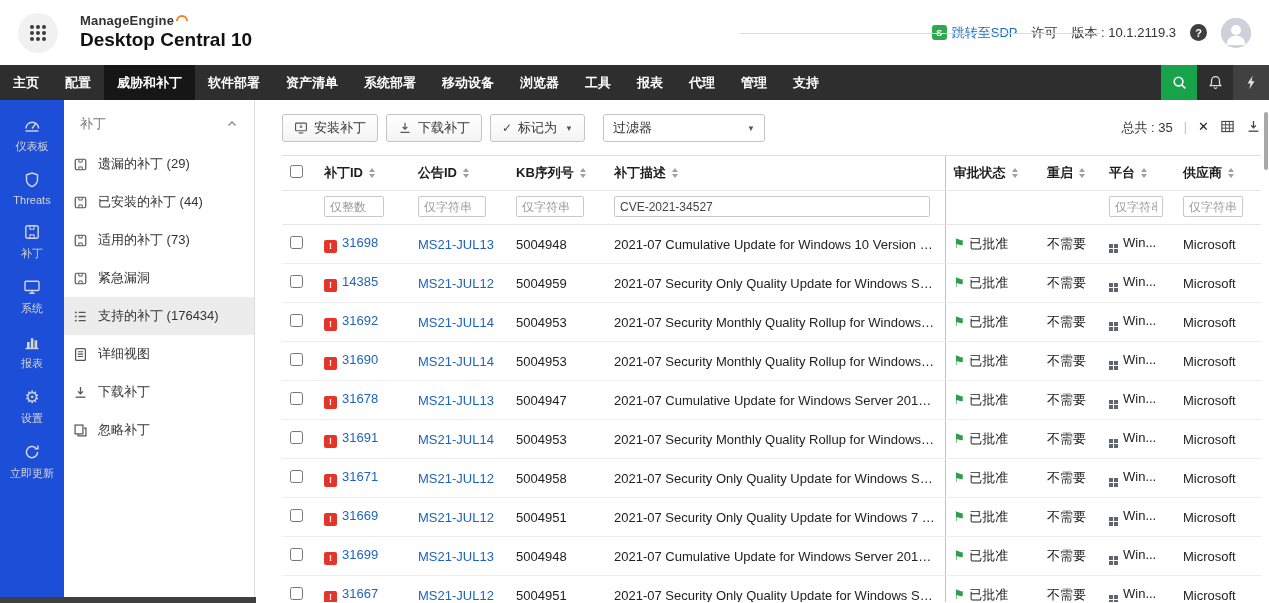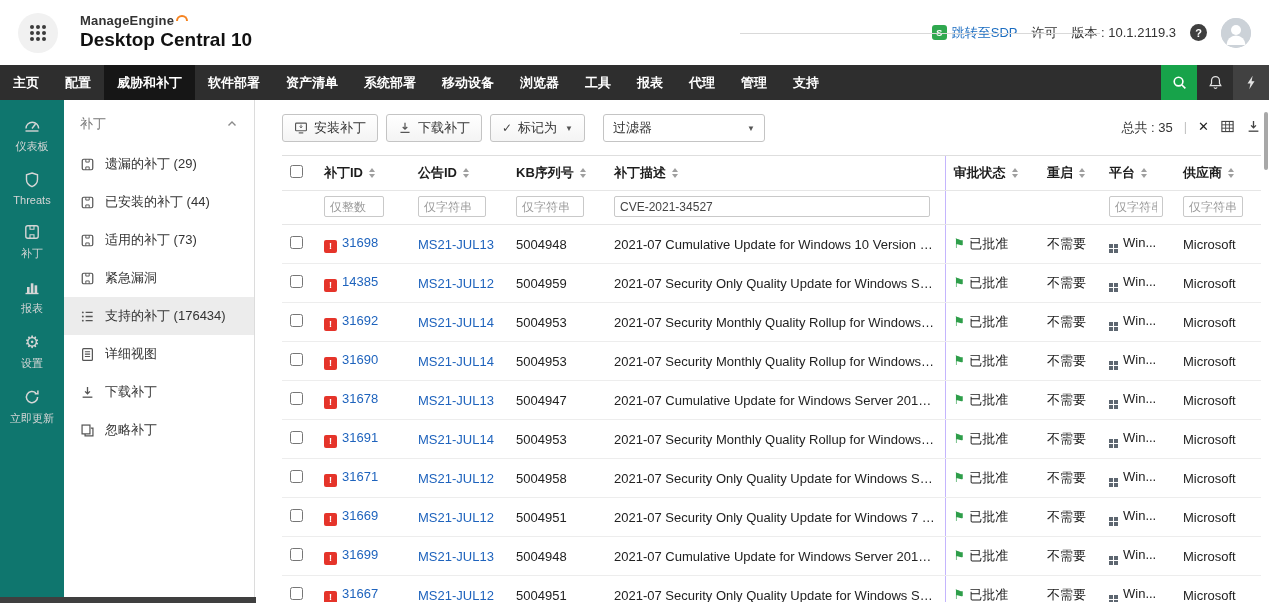--- a/index.html
+++ b/index.html
@@ -32,32 +32,32 @@
 .nav-right{margin-left:auto;display:flex}
 .nav-tile{width:36px;height:35px;display:flex;align-items:center;justify-content:center;cursor:pointer}
 .nav-tile.search{background:#17a34a}
 .nav-tile.bolt{background:#414141}
 .nav-tile svg{width:17px;height:17px;display:block}
 
 
 .content{display:flex;height:502px}
 
 
-.rail{width:64px;background:#0f766e;padding-top:8px;display:flex;flex-direction:column;flex-shrink:0}
+.rail{width:64px;background:#1d4ed8;padding-top:8px;display:flex;flex-direction:column;flex-shrink:0}
 .rail-item{width:100%;padding:8px 0 9px;display:flex;flex-direction:column;align-items:center;gap:5px;color:#d6d6d6;cursor:pointer}
 .rail-label{font-size:11px;color:#d6d6d6;white-space:nowrap}
 .rail-ico{height:18px;display:flex;align-items:center;justify-content:center;color:#d6d6d6}
 .rail-ico svg{width:18px;height:18px;display:block}
 .gear-glyph{font-size:17px;line-height:1}
 
 
 .sidebar{width:191px;background:#fff;border-right:1px solid #dcdcdc;flex-shrink:0}
 .side-head{display:flex;align-items:center;justify-content:space-between;padding:15px 16px 12px;color:#777;font-size:13px}
 .side-head svg{display:block}
-.side-item{display:flex;align-items:center;gap:10px;padding:10px 15px;color:#333;cursor:pointer;font-size:13px;white-space:nowrap;overflow:hidden}
+.side-item{display:flex;align-items:center;gap:10px;padding:10px 8px;color:#333;cursor:pointer;font-size:13px;white-space:nowrap;overflow:hidden}
 .side-item.active{background:#ececec}
 .side-ico{width:16px;height:16px;display:flex;align-items:center;justify-content:center;color:#555;flex-shrink:0}
 .side-ico svg{width:15px;height:15px;display:block}
 
 
 .main{flex:1;padding:14px 8px 0 27px;overflow:hidden;background:#fff}
 .toolbar{display:flex;align-items:center;margin-bottom:13px}
 .btn{display:flex;align-items:center;gap:6px;height:28px;padding:0 11px;border:1px solid #c4c4c4;border-radius:3px;background:linear-gradient(#fff,#f4f4f4);font-size:13px;color:#333;cursor:pointer;margin-right:8px;font-family:inherit}
 .bico{display:flex;align-items:center;color:#555}
 .bico svg{width:14px;height:14px;display:block}
@@ -205,20 +205,29 @@
           <svg viewBox="0 0 18 18">
             <rect x="2.8" y="2.8" width="12.4" height="12.4" rx="2" fill="none" stroke="currentColor" stroke-width="1.4"></rect>
             <path d="M7 2.8v3.4h4V2.8M7 15.2v-3.4h4v3.4" fill="none" stroke="currentColor" stroke-width="1.1"></path>
           </svg>
         </span>
         <span class="rail-label">补丁</span>
       </div>
       <div class="rail-item">
         <span class="rail-ico">
           <svg viewBox="0 0 18 18">
+            <rect x="2" y="3.2" width="14" height="9.3" rx="1" fill="none" stroke="currentColor" stroke-width="1.4"></rect>
+            <path d="M6.3 15.3h5.4M9 12.5v2.8" stroke="currentColor" stroke-width="1.4" fill="none"></path>
+          </svg>
+        </span>
+        <span class="rail-label">系统</span>
+      </div>
+      <div class="rail-item">
+        <span class="rail-ico">
+          <svg viewBox="0 0 18 18">
             <path d="M2.5 15.5h13" stroke="currentColor" stroke-width="1.4"></path>
             <rect x="4" y="9" width="2.6" height="6.5" fill="currentColor"></rect>
             <rect x="7.8" y="5.3" width="2.6" height="10.2" fill="currentColor"></rect>
             <rect x="11.6" y="7.3" width="2.6" height="8.2" fill="currentColor"></rect>
           </svg>
         </span>
         <span class="rail-label">报表</span>
       </div>
       <div class="rail-item">
         <span class="rail-ico">

